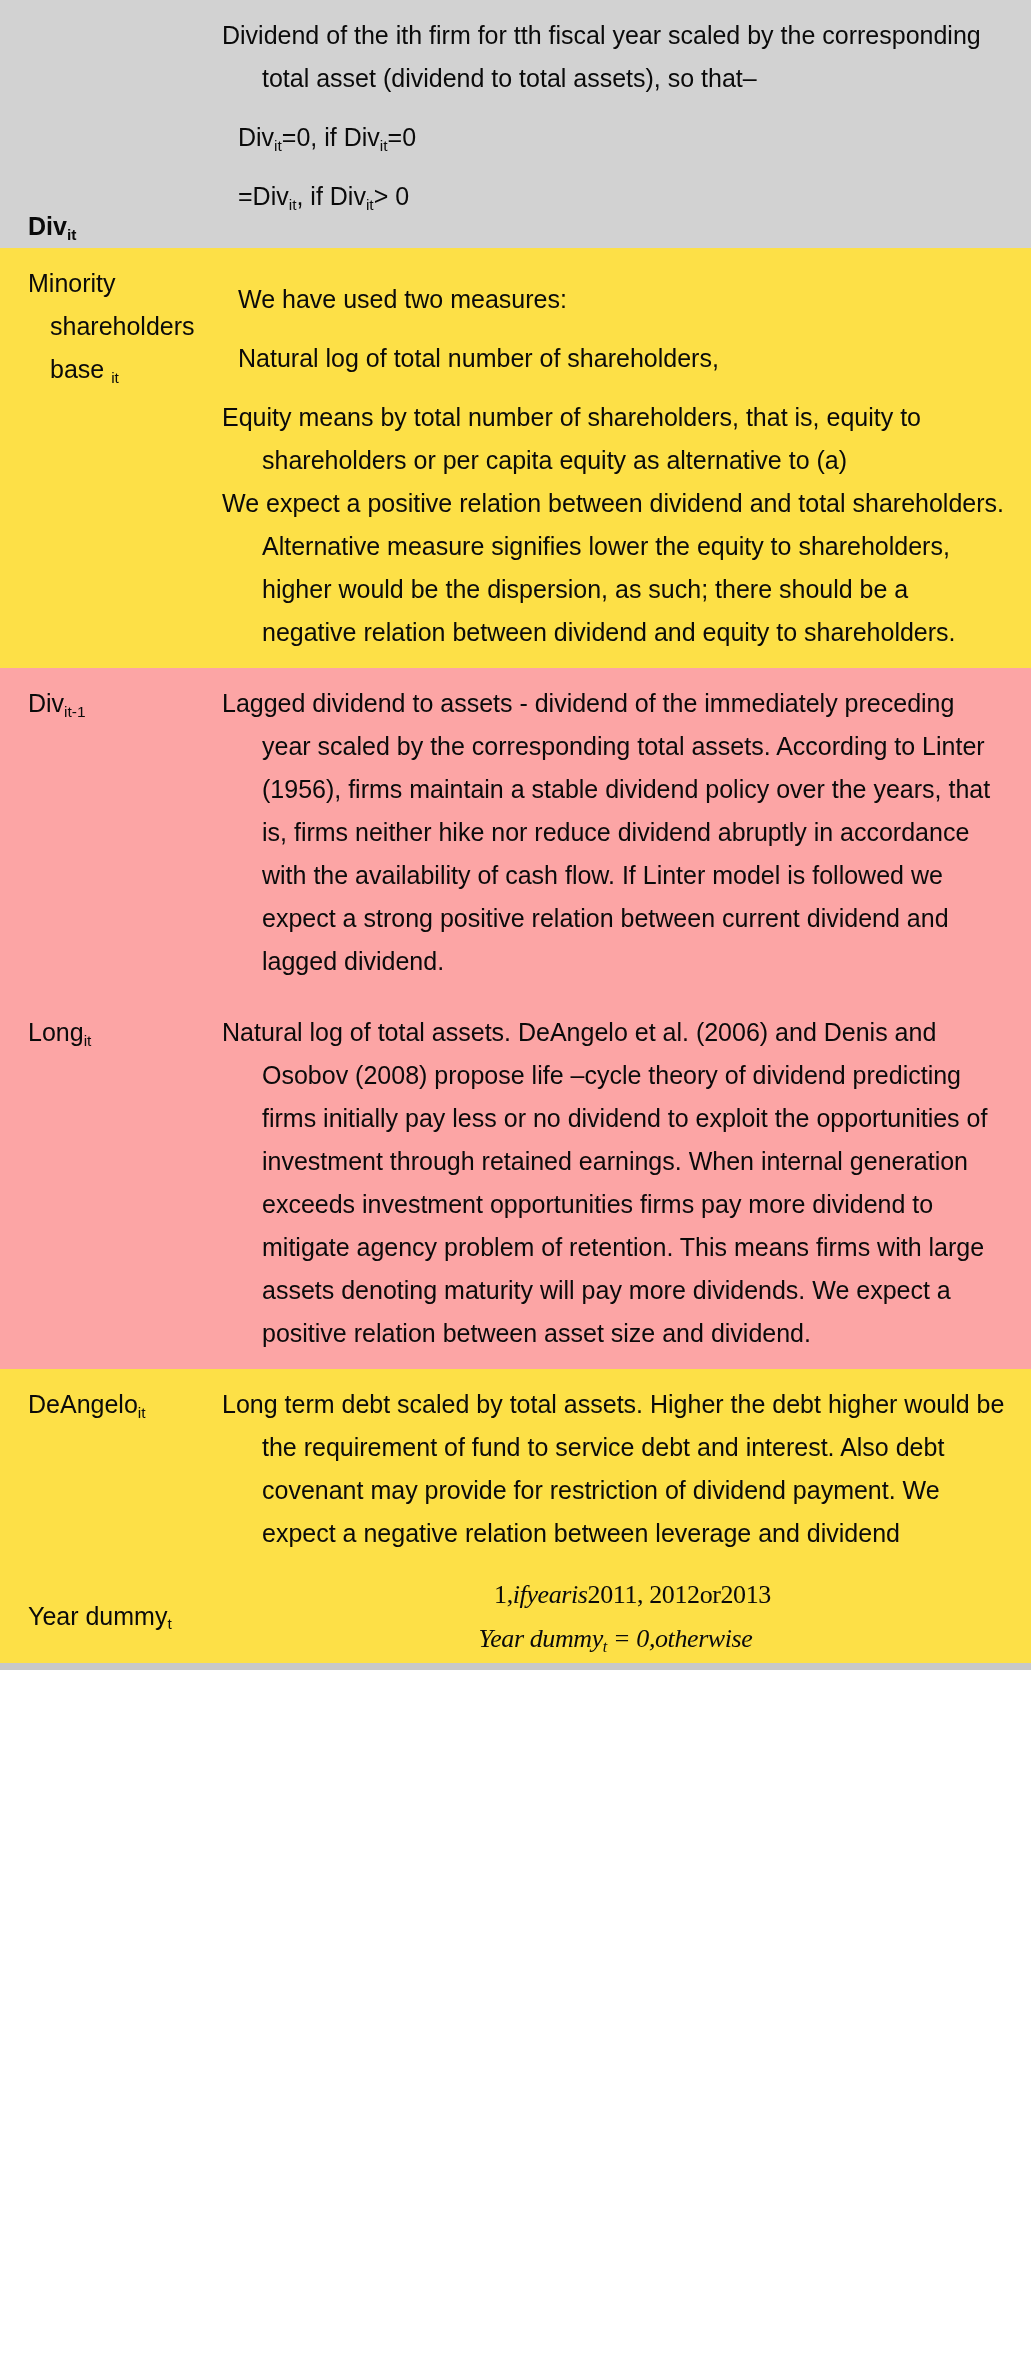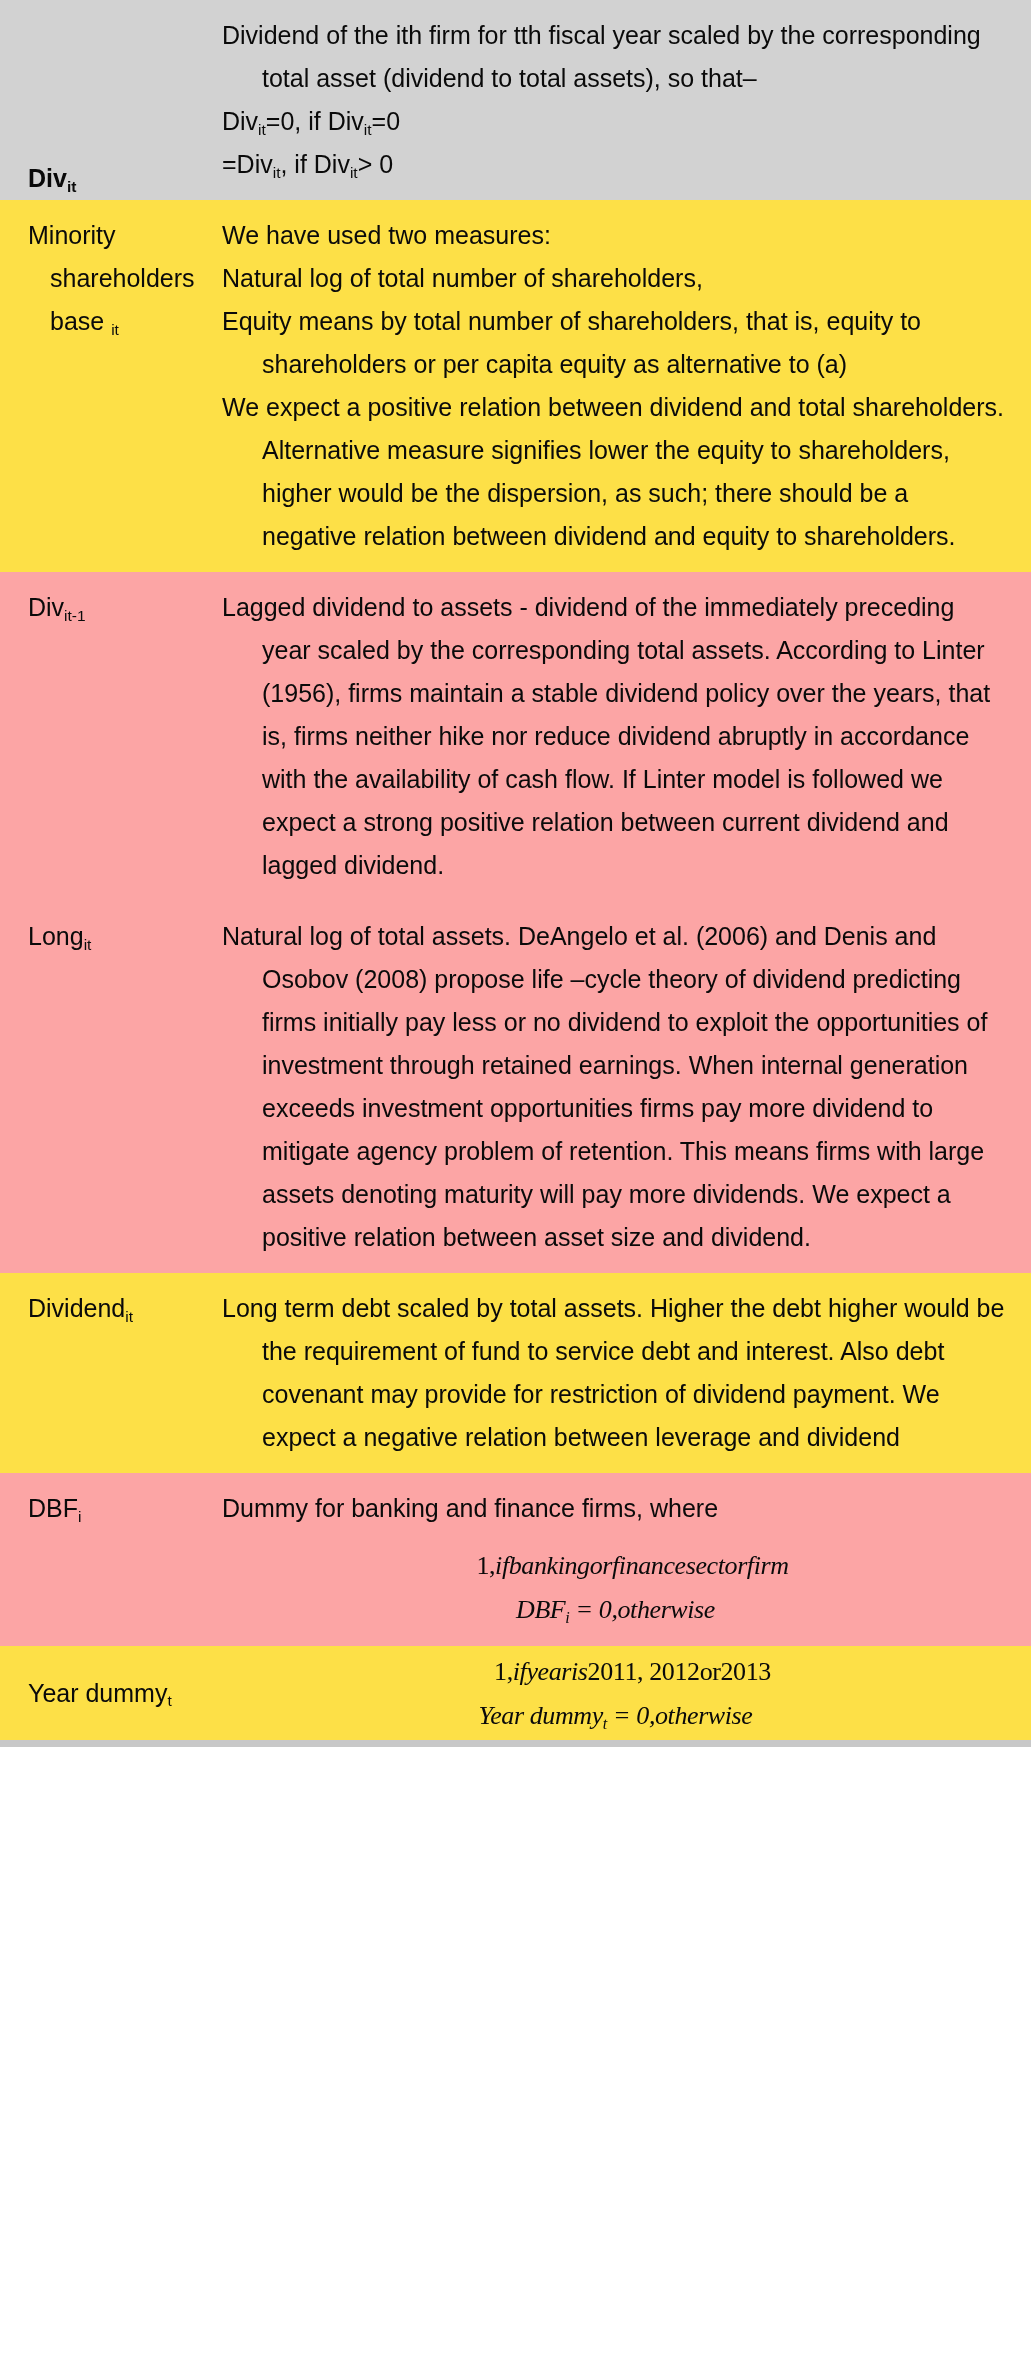--- a/index.html
+++ b/index.html
@@ -51,21 +51,21 @@
   
   .hang {
     margin: 0;
     padding-left: 40px;
     text-indent: -40px;
     font-size: 25px;
     line-height: 43px;
     white-space: normal;
   }
   .flat {
-    margin: 0;
+    margin: 16px;
     padding-left: 0;
     text-indent: 0;
     font-size: 25px;
     line-height: 43px;
   }
   
   .lbl-hang {
     margin: 0;
     padding-left: 22px;
     text-indent: -22px;
@@ -153,39 +153,27 @@
         <td class="label-cell align-top">
           <span>Long</span><sub>it</sub>
         </td>
         <td class="desc-cell">
           <p class="hang">Natural log of total assets. DeAngelo et al. (2006) and Denis and Osobov (2008) propose life –cycle theory of dividend predicting firms initially pay less or no dividend to exploit the opportunities of investment through retained earnings. When internal generation exceeds investment opportunities firms pay more dividend to mitigate agency problem of retention. This means firms with large assets denoting maturity will pay more dividends. We expect a positive relation between asset size and dividend.</p>
         </td>
       </tr>
 
       <tr class="row-shade-none">
         <td class="label-cell align-top">
-          <span>Dividend</span><sub>it</sub>
+          <span>DeAngelo</span><sub>it</sub>
         </td>
         <td class="desc-cell">
           <p class="hang">Long term debt scaled by total assets. Higher the debt higher would be the requirement of fund to service debt and interest. Also debt covenant may provide for restriction of dividend payment. We expect a negative relation between leverage and dividend</p>
         </td>
       </tr>
 
-      <tr class="row-shade-light">
-        <td class="label-cell align-top">
-          <span>DBF</span><sub>i</sub>
-        </td>
-        <td class="desc-cell">
-          <p class="hang">Dummy for banking and finance firms, where</p>
-          <div class="math-block">
-            <p class="math math-line-1"><span class="num">1,</span><span>ifbankingorfinancesectorfirm</span></p>
-            <p class="math math-line-2"><span>DBF</span><sub>i</sub> <span>= 0,otherwise</span></p>
-          </div>
-        </td>
-      </tr>
 
       <tr class="row-shade-none">
         <td class="label-cell align-mid">
           <span>Year dummy</span><sub>t</sub>
         </td>
         <td class="desc-cell" style="padding-top:4px;padding-bottom:2px;">
           <div>
             <p class="math math-line-1"><span class="num">1,</span><span>ifyearis</span><span class="num">2011, 2012or2013</span></p>
             <p class="math math-line-2"><span>Year dummy</span><sub>t</sub> <span>= 0,otherwise</span></p>
           </div>

